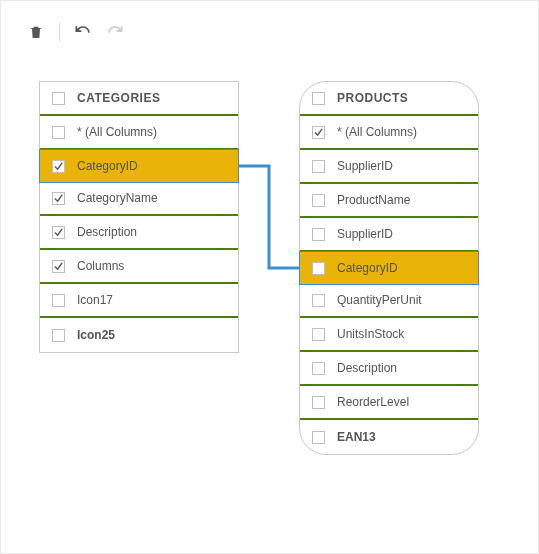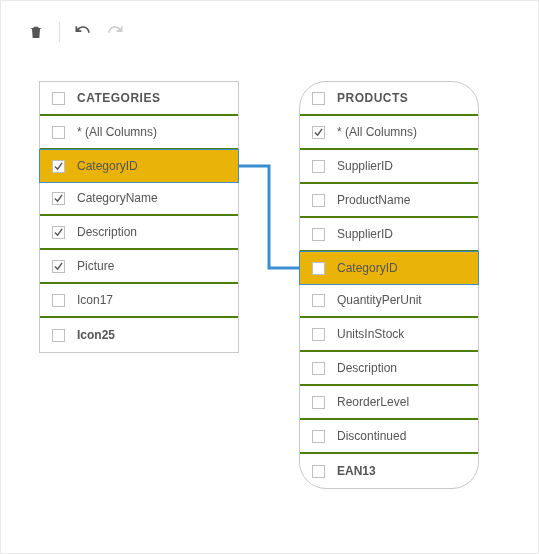--- a/index.html
+++ b/index.html
@@ -151,21 +151,21 @@
           </svg>
         </span>
         <span class="label">Description</span>
       </div>
       <div class="row">
         <span class="chk checked">
           <svg width="9" height="9" viewBox="0 0 10 10">
             <path d="M1 5l3 3 5-7" stroke="#555" stroke-width="1.6" fill="none"></path>
           </svg>
         </span>
-        <span class="label">Picture</span>
+        <span class="label">Columns</span>
       </div>
       <div class="row">
         <span class="chk"></span>
         <span class="label">Icon17</span>
       </div>
       <div class="row">
         <span class="chk"></span>
         <span class="label">Icon25</span>
       </div>
     </div>
@@ -210,21 +210,17 @@
       <div class="row">
         <span class="chk"></span>
         <span class="label">Description</span>
       </div>
       <div class="row">
         <span class="chk"></span>
         <span class="label">ReorderLevel</span>
       </div>
       <div class="row">
         <span class="chk"></span>
-        <span class="label">Discontinued</span>
-      </div>
-      <div class="row">
-        <span class="chk"></span>
         <span class="label">EAN13</span>
       </div>
     </div>
 
 </div>
 
 </body></html>

